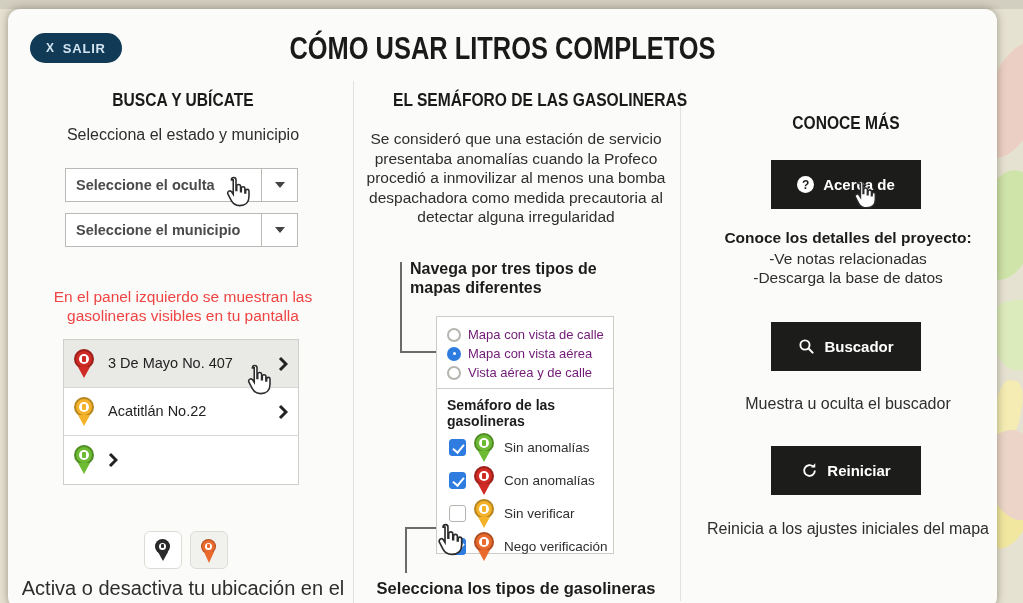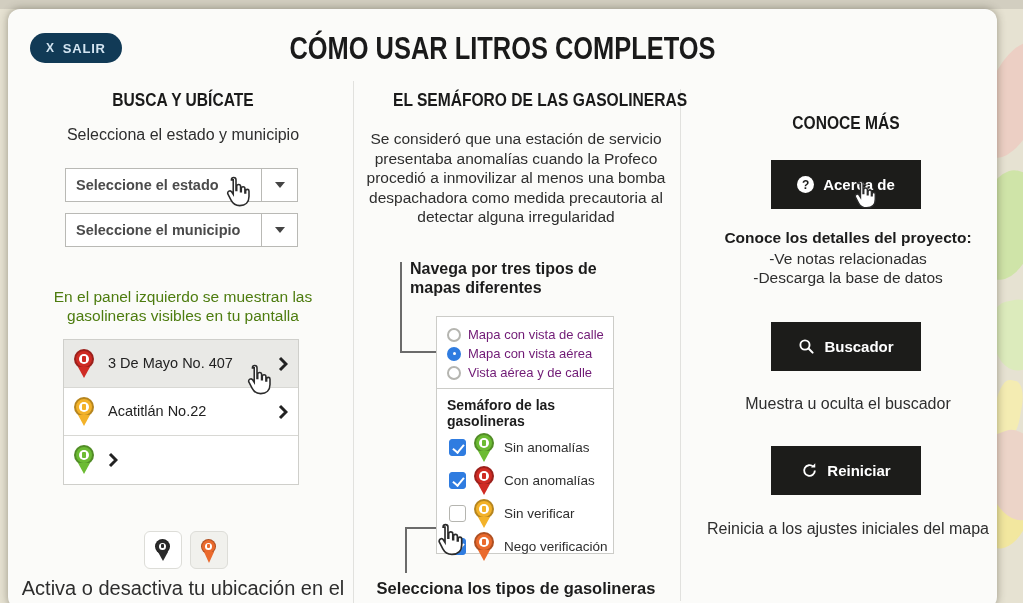--- a/index.html
+++ b/index.html
@@ -52,21 +52,21 @@
   .c1-instruction { position:absolute; left:15px; top:117px; width:320px; text-align:center; font-size:16px; color:#2e2e2e; }
   .select-box {
     position:absolute; left:57px; width:233px; height:34px;
     background:#fff; border:1px solid #b9b9b5; display:flex; align-items:stretch; cursor:pointer;
   }
   .sel1 { top:159px; } .sel2 { top:204px; }
   .select-text { flex:1; display:flex; align-items:center; padding-left:10px; font-size:14.5px; font-weight:700; color:#4b4b4b; }
   .select-caret-zone { width:36px; border-left:1px solid #b9b9b5; display:flex; align-items:center; justify-content:center; }
   .caret-down { width:0; height:0; border-left:5px solid transparent; border-right:5px solid transparent; border-top:6px solid #444; }
 
-  .c1-note { position:absolute; left:12px; top:278px; width:326px; text-align:center; font-size:15.5px; line-height:19px; color:#4d7c0f; }
+  .c1-note { position:absolute; left:12px; top:278px; width:326px; text-align:center; font-size:15.5px; line-height:19px; color:#ef4444; }
 
   .station-list { position:absolute; left:55px; top:330px; width:236px; background:#fff; border:1px solid #cfcfcb; }
   .station-row { display:flex; align-items:center; gap:12px; padding:8px 10px; min-height:48px; border-bottom:1px solid #d8d8d4; cursor:pointer; background:#fff; }
   .station-row:last-child { border-bottom:none; }
   .station-row.hovered { background:#e9e9e6; }
   .station-label { flex:1; font-size:14.5px; color:#222; line-height:17px; }
   .chev { flex:none; }
 
   .pin { position:relative; width:22px; height:30px; flex:none; }
   .pin .head { position:absolute; left:0; top:0; width:20px; height:20px; border-radius:50%; border:2px solid rgba(0,0,0,.25); }
@@ -157,21 +157,21 @@
   <div class="page-title condensed">CÓMO USAR LITROS COMPLETOS</div>
 
   <div class="v-divider div1"></div>
   <div class="v-divider div2"></div>
 
   <div class="col-heading condensed" style="left:15px; top:80px; width:320px;">BUSCA Y UBÍCATE</div>
 
   <div class="c1-instruction">Selecciona el estado y municipio</div>
 
   <div class="select-box sel1">
-    <span class="select-text">Seleccione el estado</span>
+    <span class="select-text">Seleccione el oculta</span>
     <span class="select-caret-zone">
       <span class="caret-down"></span>
     </span>
   </div>
 
   <div class="select-box sel2">
     <span class="select-text">Seleccione el municipio</span>
     <span class="select-caret-zone">
       <span class="caret-down"></span>
     </span>

